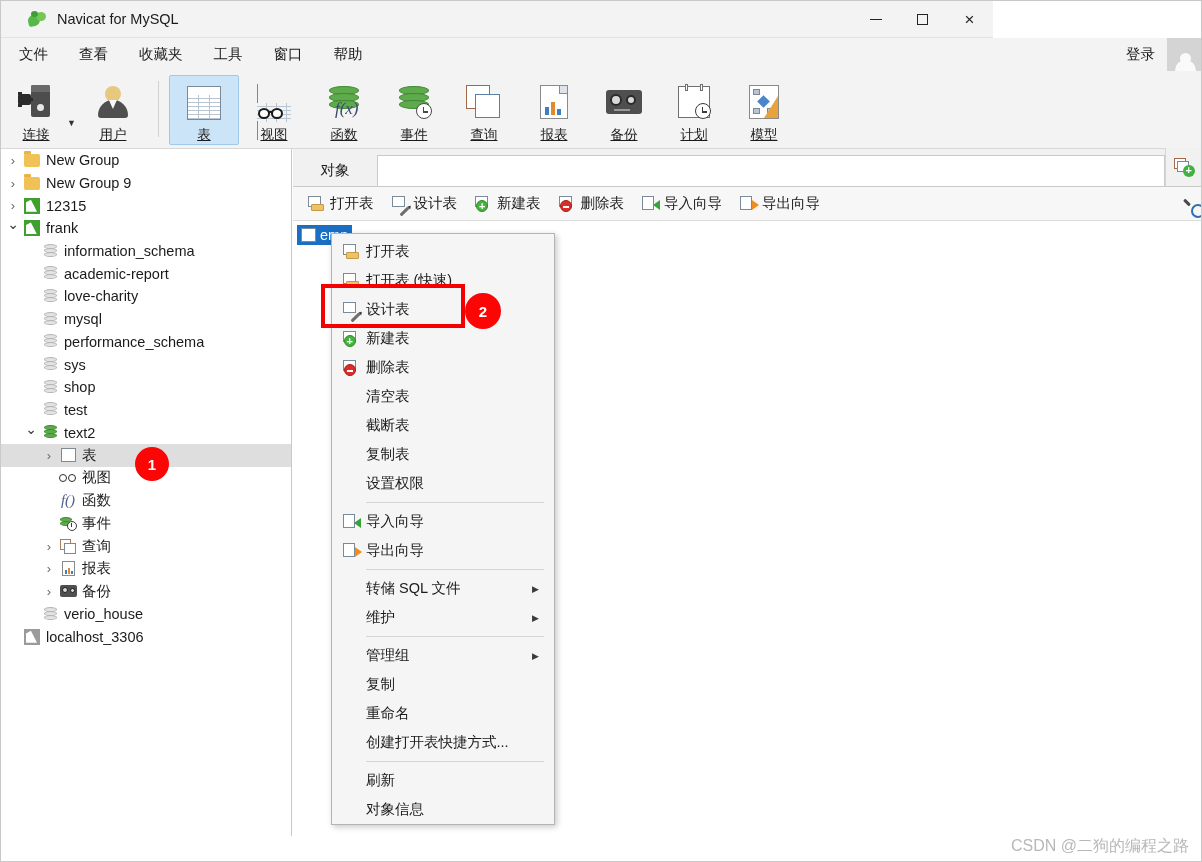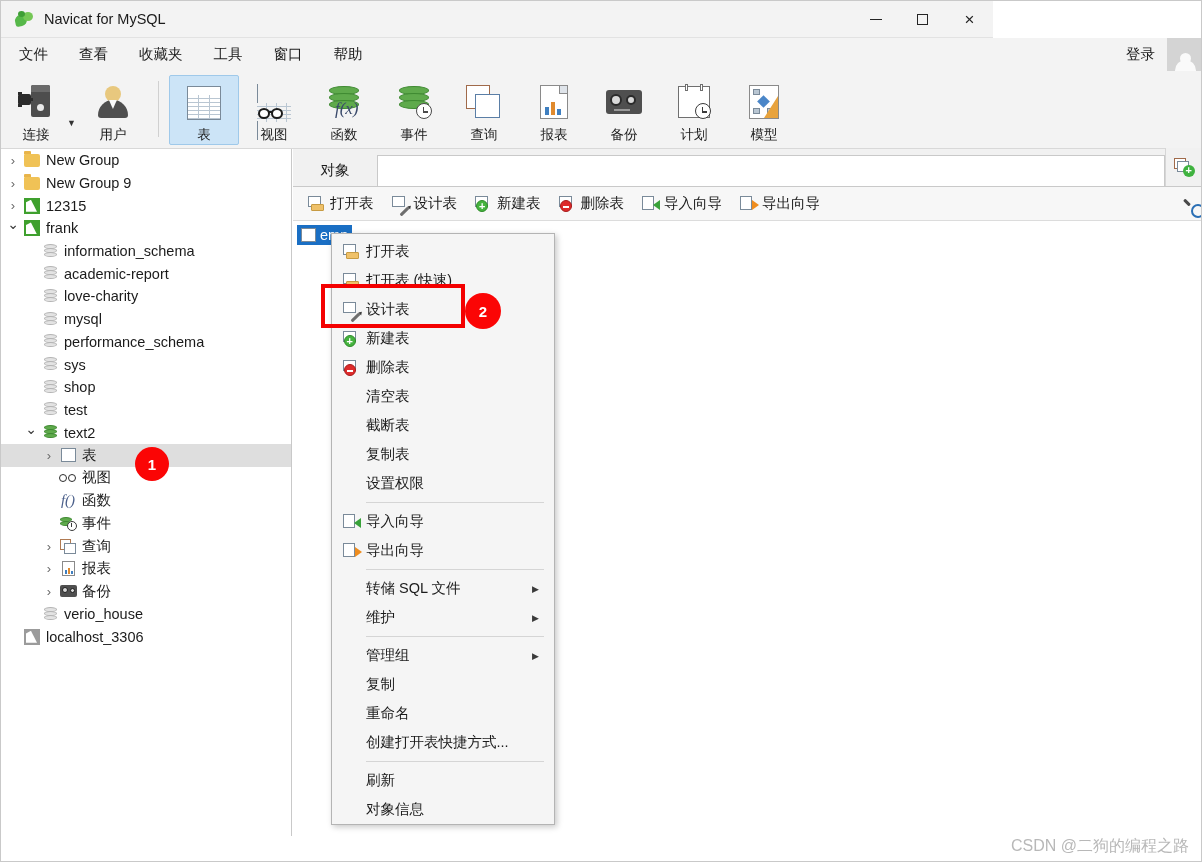--- a/index.html
+++ b/index.html
@@ -15,21 +15,21 @@
     background: #ffffff;
     border: 1px solid #c9c9c9;
     overflow: hidden;
   }
 
   
   .titlebar {
     position: absolute; left: 0; top: 0; width: 992px; height: 37px;
     background: #f3f3f3;
     border-bottom: 1px solid #e2e2e2;
-    display: flex; align-items: center;
+    display: flex; align-items: center; padding-left: 13px;
   }
   .title-left { display: flex; align-items: center; padding-left: 14px; }
   .app-logo {
     width: 19px; height: 19px; margin-right: 10px; position: relative;
   }
   .app-logo .leaf-a {
     position: absolute; width: 12px; height: 11px; border-radius: 50% 50% 50% 20%;
     background: #56b849; left: 0; top: 5px; transform: rotate(-12deg);
   }
   .app-logo .leaf-b {
@@ -79,21 +79,21 @@
     background: #f3f3f3;
     border-bottom: 1px solid #d8d8d8;
     display: flex; align-items: flex-start; padding-top: 4px;
   }
   .tb-btn {
     width: 70px; height: 70px;
     display: flex; flex-direction: column; align-items: center; justify-content: flex-start;
     padding-top: 6px; position: relative; cursor: default;
   }
   .tb-btn .tb-ico { height: 42px; display:flex; align-items:center; justify-content:center; }
-  .tb-btn .tb-lbl { font-size: 13.5px; color: #1b1b1b; margin-top: 3px; }
+  .tb-btn .tb-lbl { font-size: 13.5px; color: #1b1b1b; margin-top: 3px; text-decoration: underline; }
   .tb-btn.active { background: #cce4f7; border: 1px solid #9fc9ea; border-radius: 2px; }
   .tb-sep { width: 1px; height: 56px; background: #d0d0d0; margin: 6px 10px 0 10px; }
   .tb-caret { font-size: 9px; color: #333; align-self: center; margin: 0 2px 0 -4px; padding-top:22px;}
 
   
   .ico-conn { position: relative; width: 36px; height: 34px; }
   .ico-conn .tower { position:absolute; left:13px; top:0; width:19px; height:32px; background:#4d4d4d; border-radius:2px; }
   .ico-conn .tower-top { position:absolute; left:13px; top:0; width:19px; height:7px; background:#6a6a6a; border-radius:2px 2px 0 0;}
   .ico-conn .dot { position:absolute; left:19px; top:19px; width:7px; height:7px; border-radius:50%; background:#e8e8e8;}
   .ico-conn .plug { position:absolute; left:0; top:9px; width:13px; height:11px; background:#2b2b2b; border-radius:2px;}

